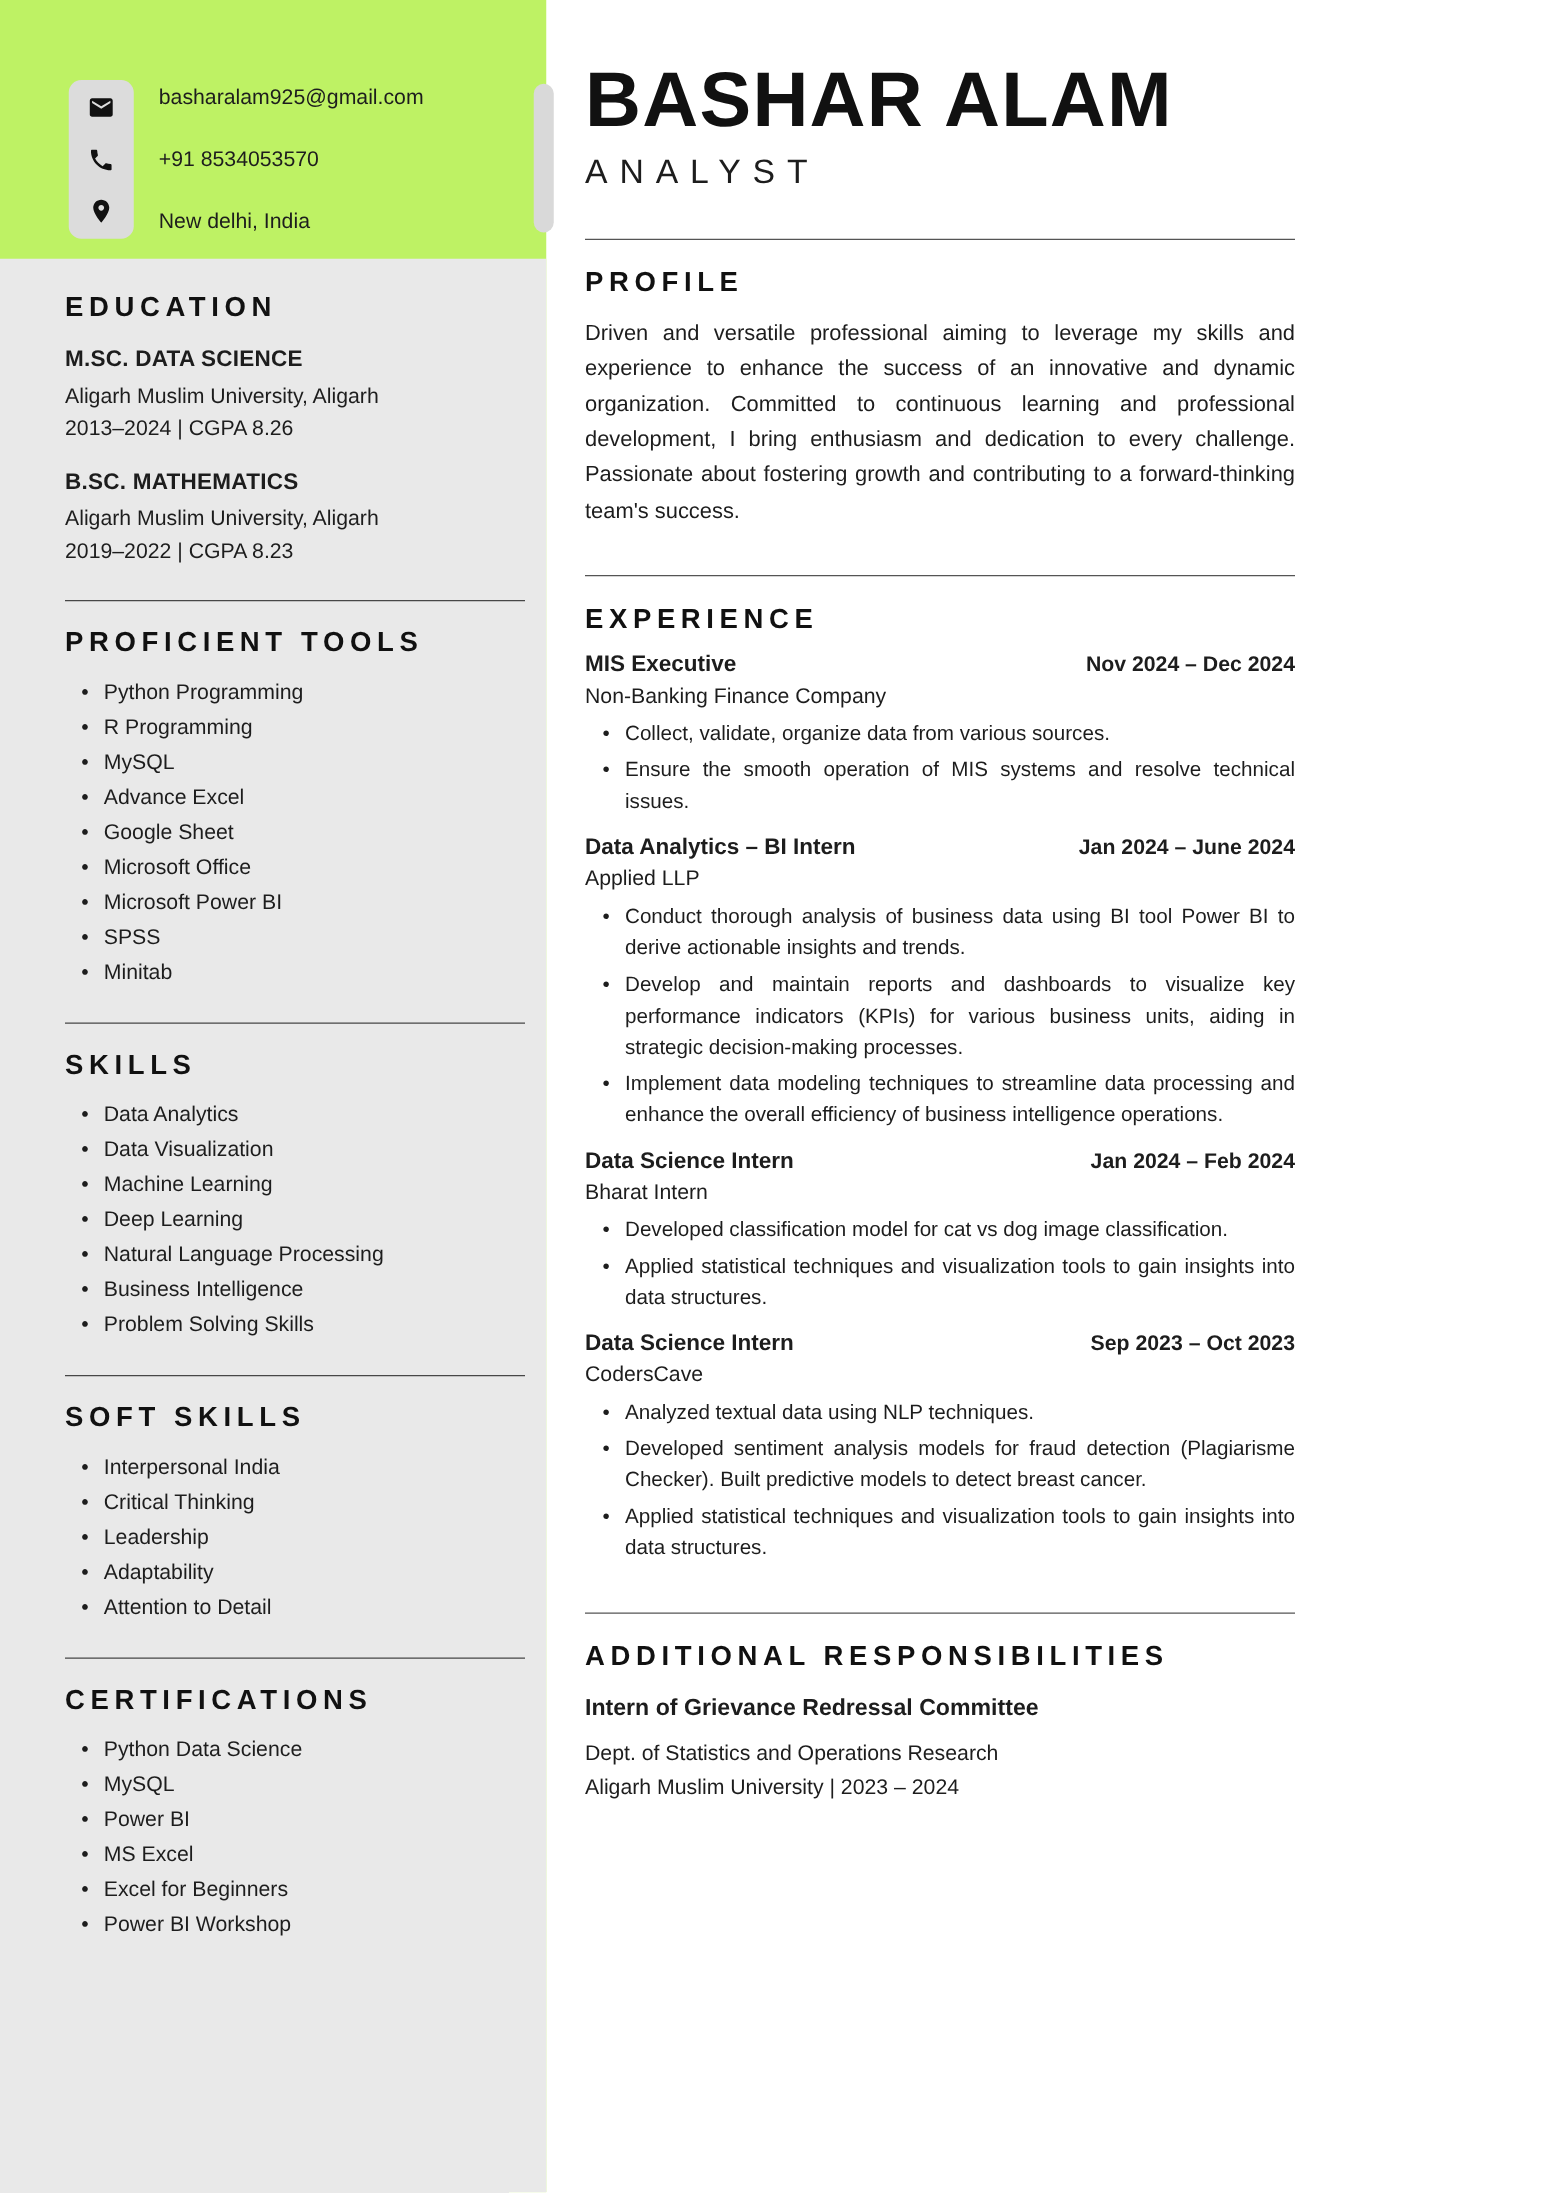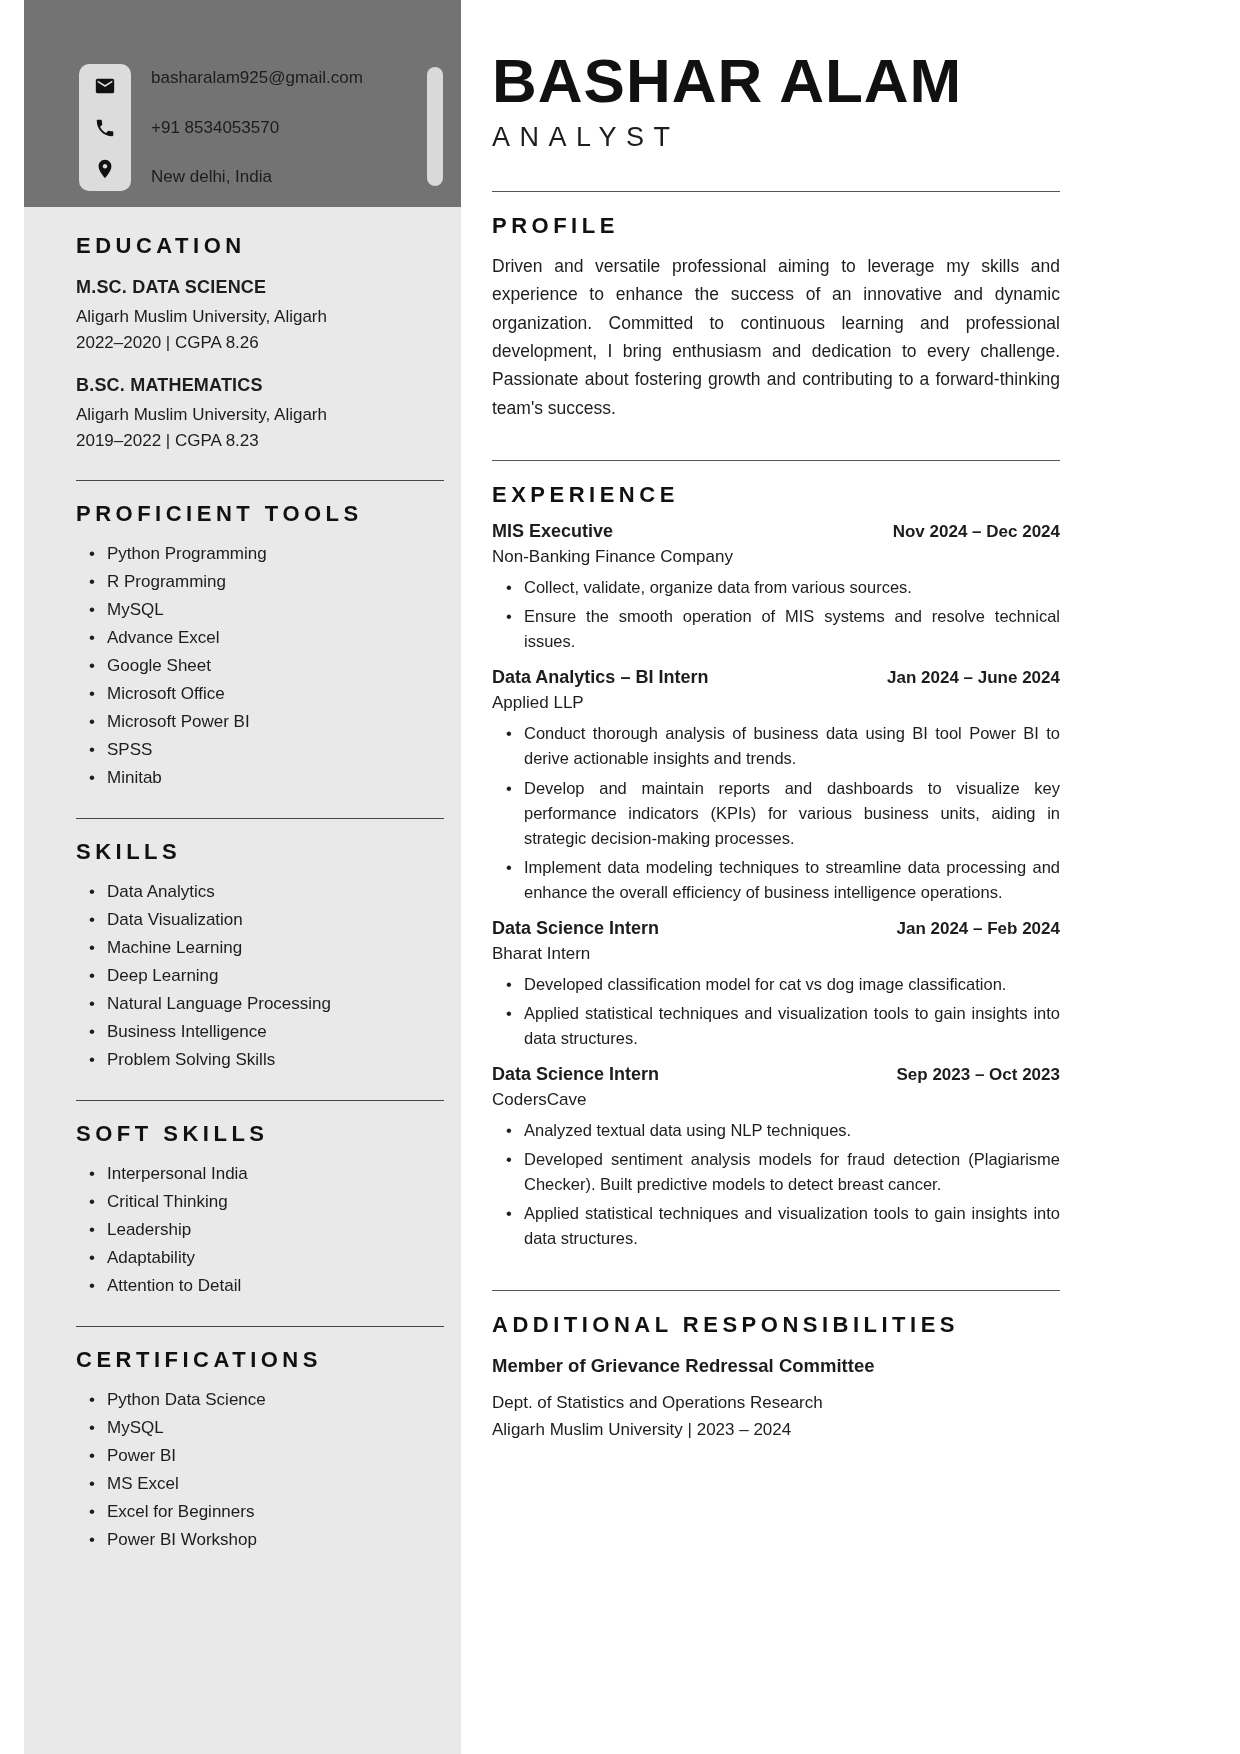--- a/index.html
+++ b/index.html
@@ -11,21 +11,21 @@
   }
   .page {
     position:relative;
     width:1240px; height:1754px;
     background:#ffffff;
     overflow:hidden;
     display:flex;
   }
 
   
-  .left-col { width:437px; display:flex; flex-direction:column; background:#737373;margin-left:24px; }
+  .left-col { width:437px; display:flex; flex-direction:column; background:#bef264; }
   .contact { display:flex; padding:64px 0 0 55px; height:207px; }
   .icon-rail {
     width:52px; height:127px;
     background:#dcdcdc; border-radius:10px;
     display:flex; flex-direction:column; align-items:center;
     justify-content:space-between; padding:11px 0;
   }
   .cicon { width:22px; height:22px; display:block; }
   .cicon svg { width:22px; height:22px; display:block; fill:#111; }
   .contact-text {
@@ -128,21 +128,21 @@
       </div>
     </div>
 
     <div class="left-panel">
 
       <section>
         <h2>EDUCATION</h2>
         <div class="edu-entry">
           <div class="edu-degree">M.SC. DATA SCIENCE</div>
           <div class="edu-line">Aligarh Muslim University, Aligarh</div>
-          <div class="edu-line">2022–2020 | CGPA 8.26</div>
+          <div class="edu-line">2013–2024 | CGPA 8.26</div>
         </div>
         <div class="edu-entry">
           <div class="edu-degree">B.SC. MATHEMATICS</div>
           <div class="edu-line">Aligarh Muslim University, Aligarh</div>
           <div class="edu-line">2019–2022 | CGPA 8.23</div>
         </div>
       </section>
 
       <hr class="rule">
 
@@ -270,21 +270,21 @@
                 <li>Applied statistical techniques and visualization tools to gain insights into data structures.</li>
               </ul>
             </div>
           </div>
       </section>
 
       <hr class="right-rule">
 
       <section>
         <h2>ADDITIONAL RESPONSIBILITIES</h2>
-        <div class="add-title">Member of Grievance Redressal Committee</div>
+        <div class="add-title">Intern of Grievance Redressal Committee</div>
         <div class="add-line first">Dept. of Statistics and Operations Research</div>
         <div class="add-line">Aligarh Muslim University | 2023 – 2024</div>
       </section>
 
     </div>
   </main>
 
 </div>
 
 </body></html>

